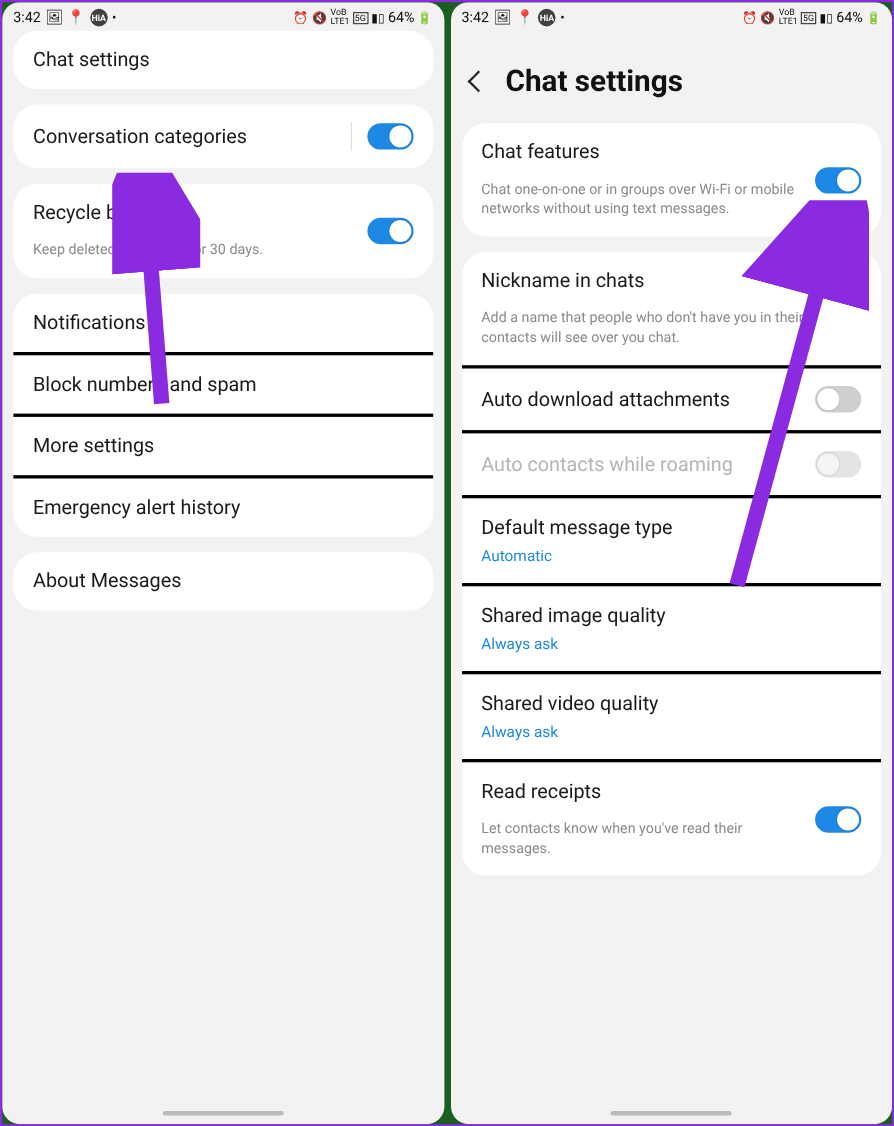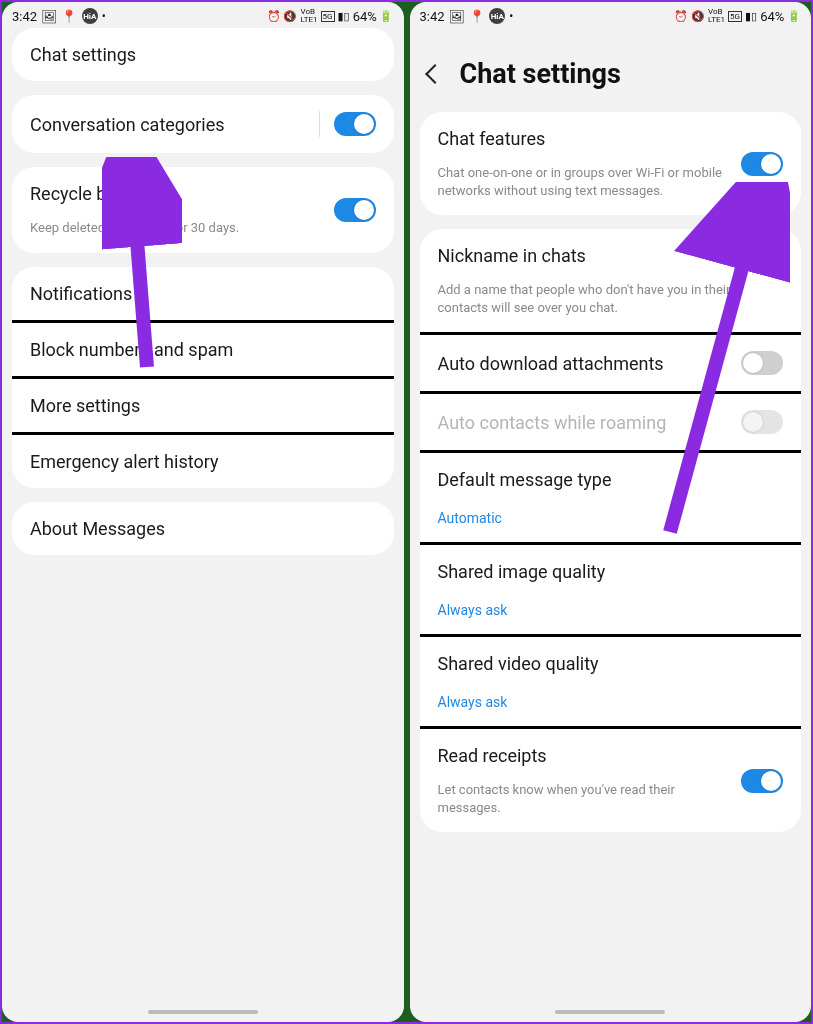--- a/index.html
+++ b/index.html
@@ -80,21 +80,21 @@
   }
   .row-sub {
     font-size: 13px;
     color: #8a8a8a;
     margin-top: 15px;
     line-height: 1.35;
   }
   .row-value {
     font-size: 14px;
     color: #1e88e5;
-    margin-top: 20px;
+    margin-top: 8px;
   }
   .row.disabled .row-title { color: #b5b5b5; }
 
   
   .toggle {
     width: 42px; height: 24px; border-radius: 12px;
     position: relative; flex-shrink: 0;
   }
   .toggle::after {
     content:""; position:absolute; width:20px; height:20px; background:#fff;

